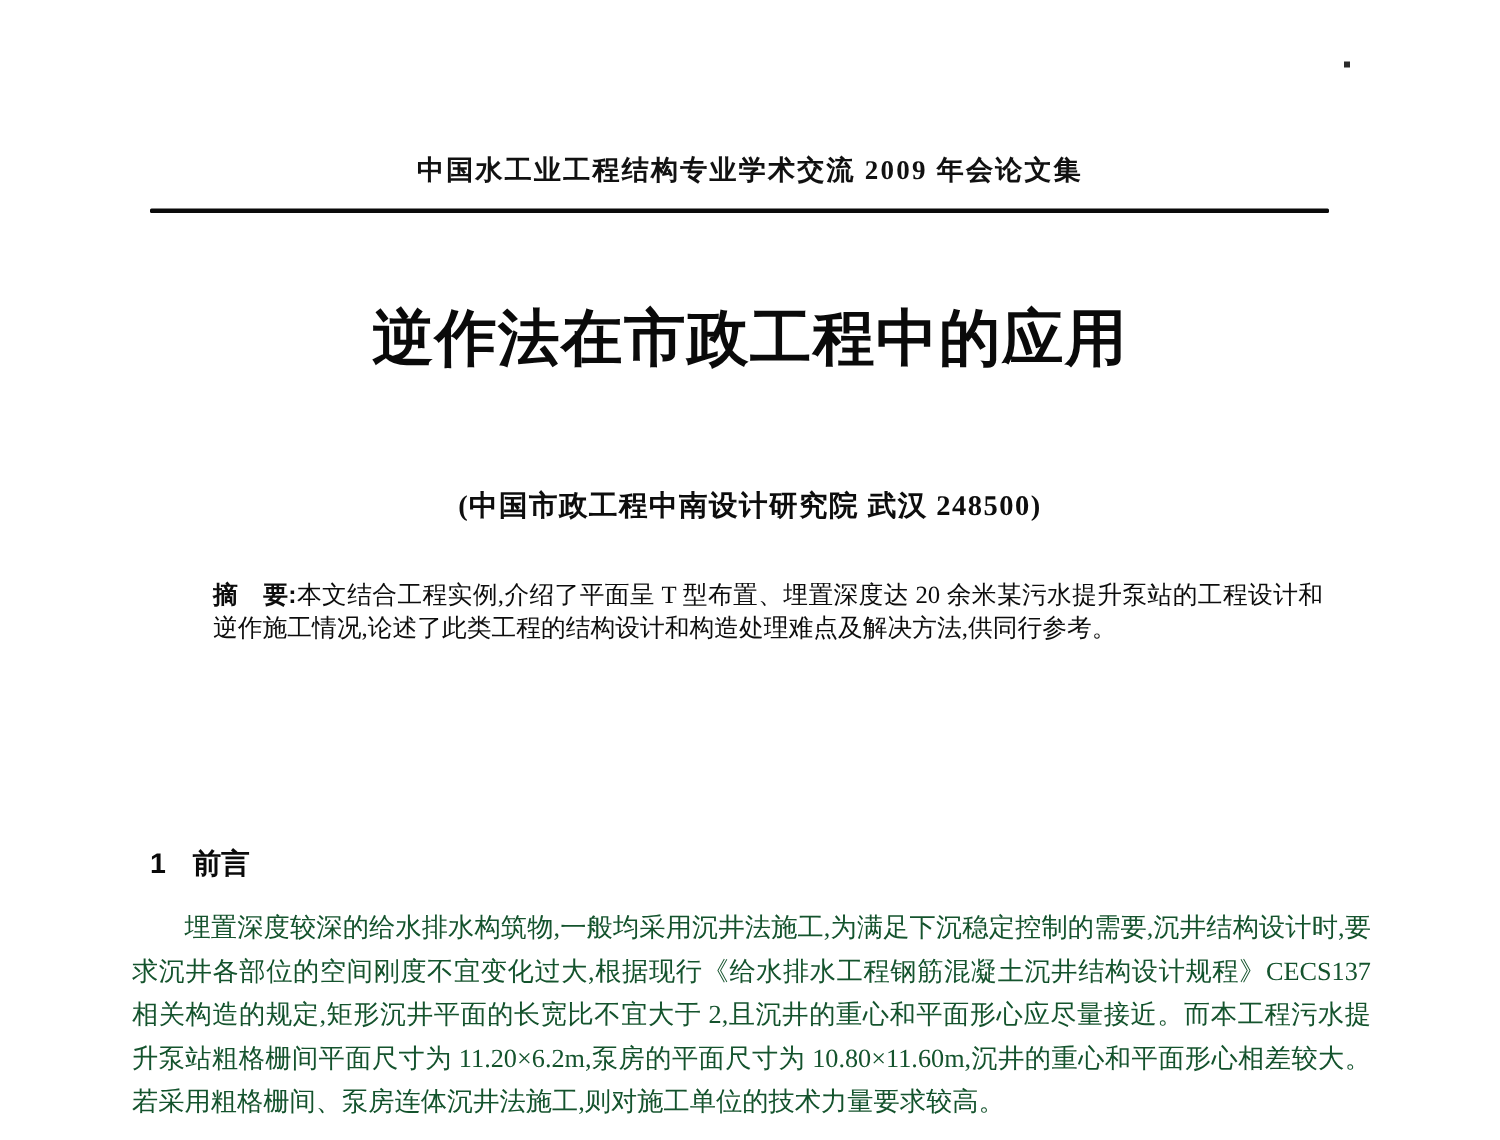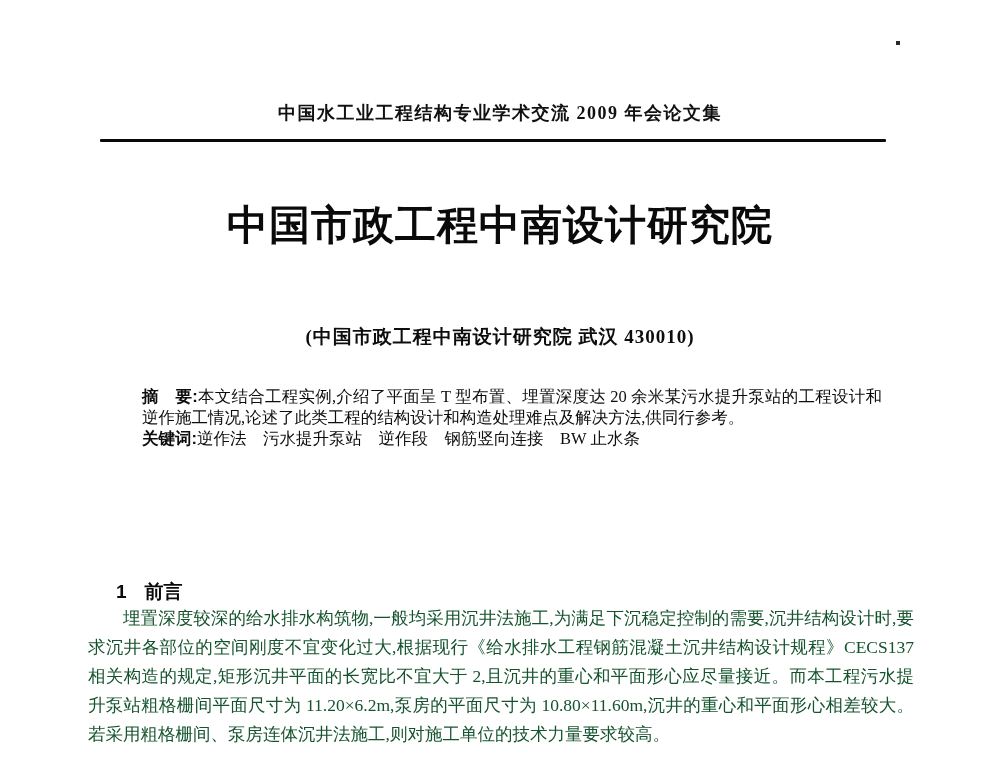--- a/index.html
+++ b/index.html
@@ -75,21 +75,21 @@
   }
   .abstract-block p { margin: 0; }
   .inline-label {
     font-weight: 700;
     font-family: "Liberation Sans", sans-serif;
   }
   .keywords-line { margin: 0; }
   .section-heading {
     position: absolute;
     left: 100px; top: 563px;
-    margin: 16px;
+    margin: 0;
     font-family: "Liberation Sans", sans-serif;
     font-weight: 700;
     font-size: 19px;
     color: #0a0a0a;
   }
   .section-heading .gap { display: inline-block; width: 18px; }
   .body-paragraph {
     position: absolute;
     left: 88px; top: 604px;
     width: 826px;
@@ -105,27 +105,26 @@
 <body>
 
 <div class="page">
 
   <div class="speck"></div>
 
   <div class="running-head">中国水工业工程结构专业学术交流 2009 年会论文集</div>
 
   <div class="header-rule"></div>
 
-  <h1 class="article-title">中国市政工程中南设计研究院</h1>
+  <h1 class="article-title">逆作法在市政工程中的应用</h1>
 
 
-  <div class="author-affiliation">(中国市政工程中南设计研究院 武汉 430010)</div>
+  <div class="author-affiliation">(中国市政工程中南设计研究院 武汉 248500)</div>
 
   <div class="abstract-block">
     <p><span class="inline-label">摘　要:</span><span>本文结合工程实例,介绍了平面呈 T 型布置、埋置深度达 20 余米某污水提升泵站的工程设计和逆作施工情况,论述了此类工程的结构设计和构造处理难点及解决方法,供同行参考。</span></p>
-    <p class="keywords-line"><span class="inline-label">关键词:</span><span>逆作法　污水提升泵站　逆作段　钢筋竖向连接　BW 止水条</span></p>
   </div>
 
   <h2 class="section-heading"><span>1</span><span class="gap"></span><span>前言</span></h2>
 
   <p class="body-paragraph">埋置深度较深的给水排水构筑物,一般均采用沉井法施工,为满足下沉稳定控制的需要,沉井结构设计时,要求沉井各部位的空间刚度不宜变化过大,根据现行《给水排水工程钢筋混凝土沉井结构设计规程》CECS137 相关构造的规定,矩形沉井平面的长宽比不宜大于 2,且沉井的重心和平面形心应尽量接近。而本工程污水提升泵站粗格栅间平面尺寸为 11.20×6.2m,泵房的平面尺寸为 10.80×11.60m,沉井的重心和平面形心相差较大。若采用粗格栅间、泵房连体沉井法施工,则对施工单位的技术力量要求较高。</p>
 
 </div>
 
 </body></html>

